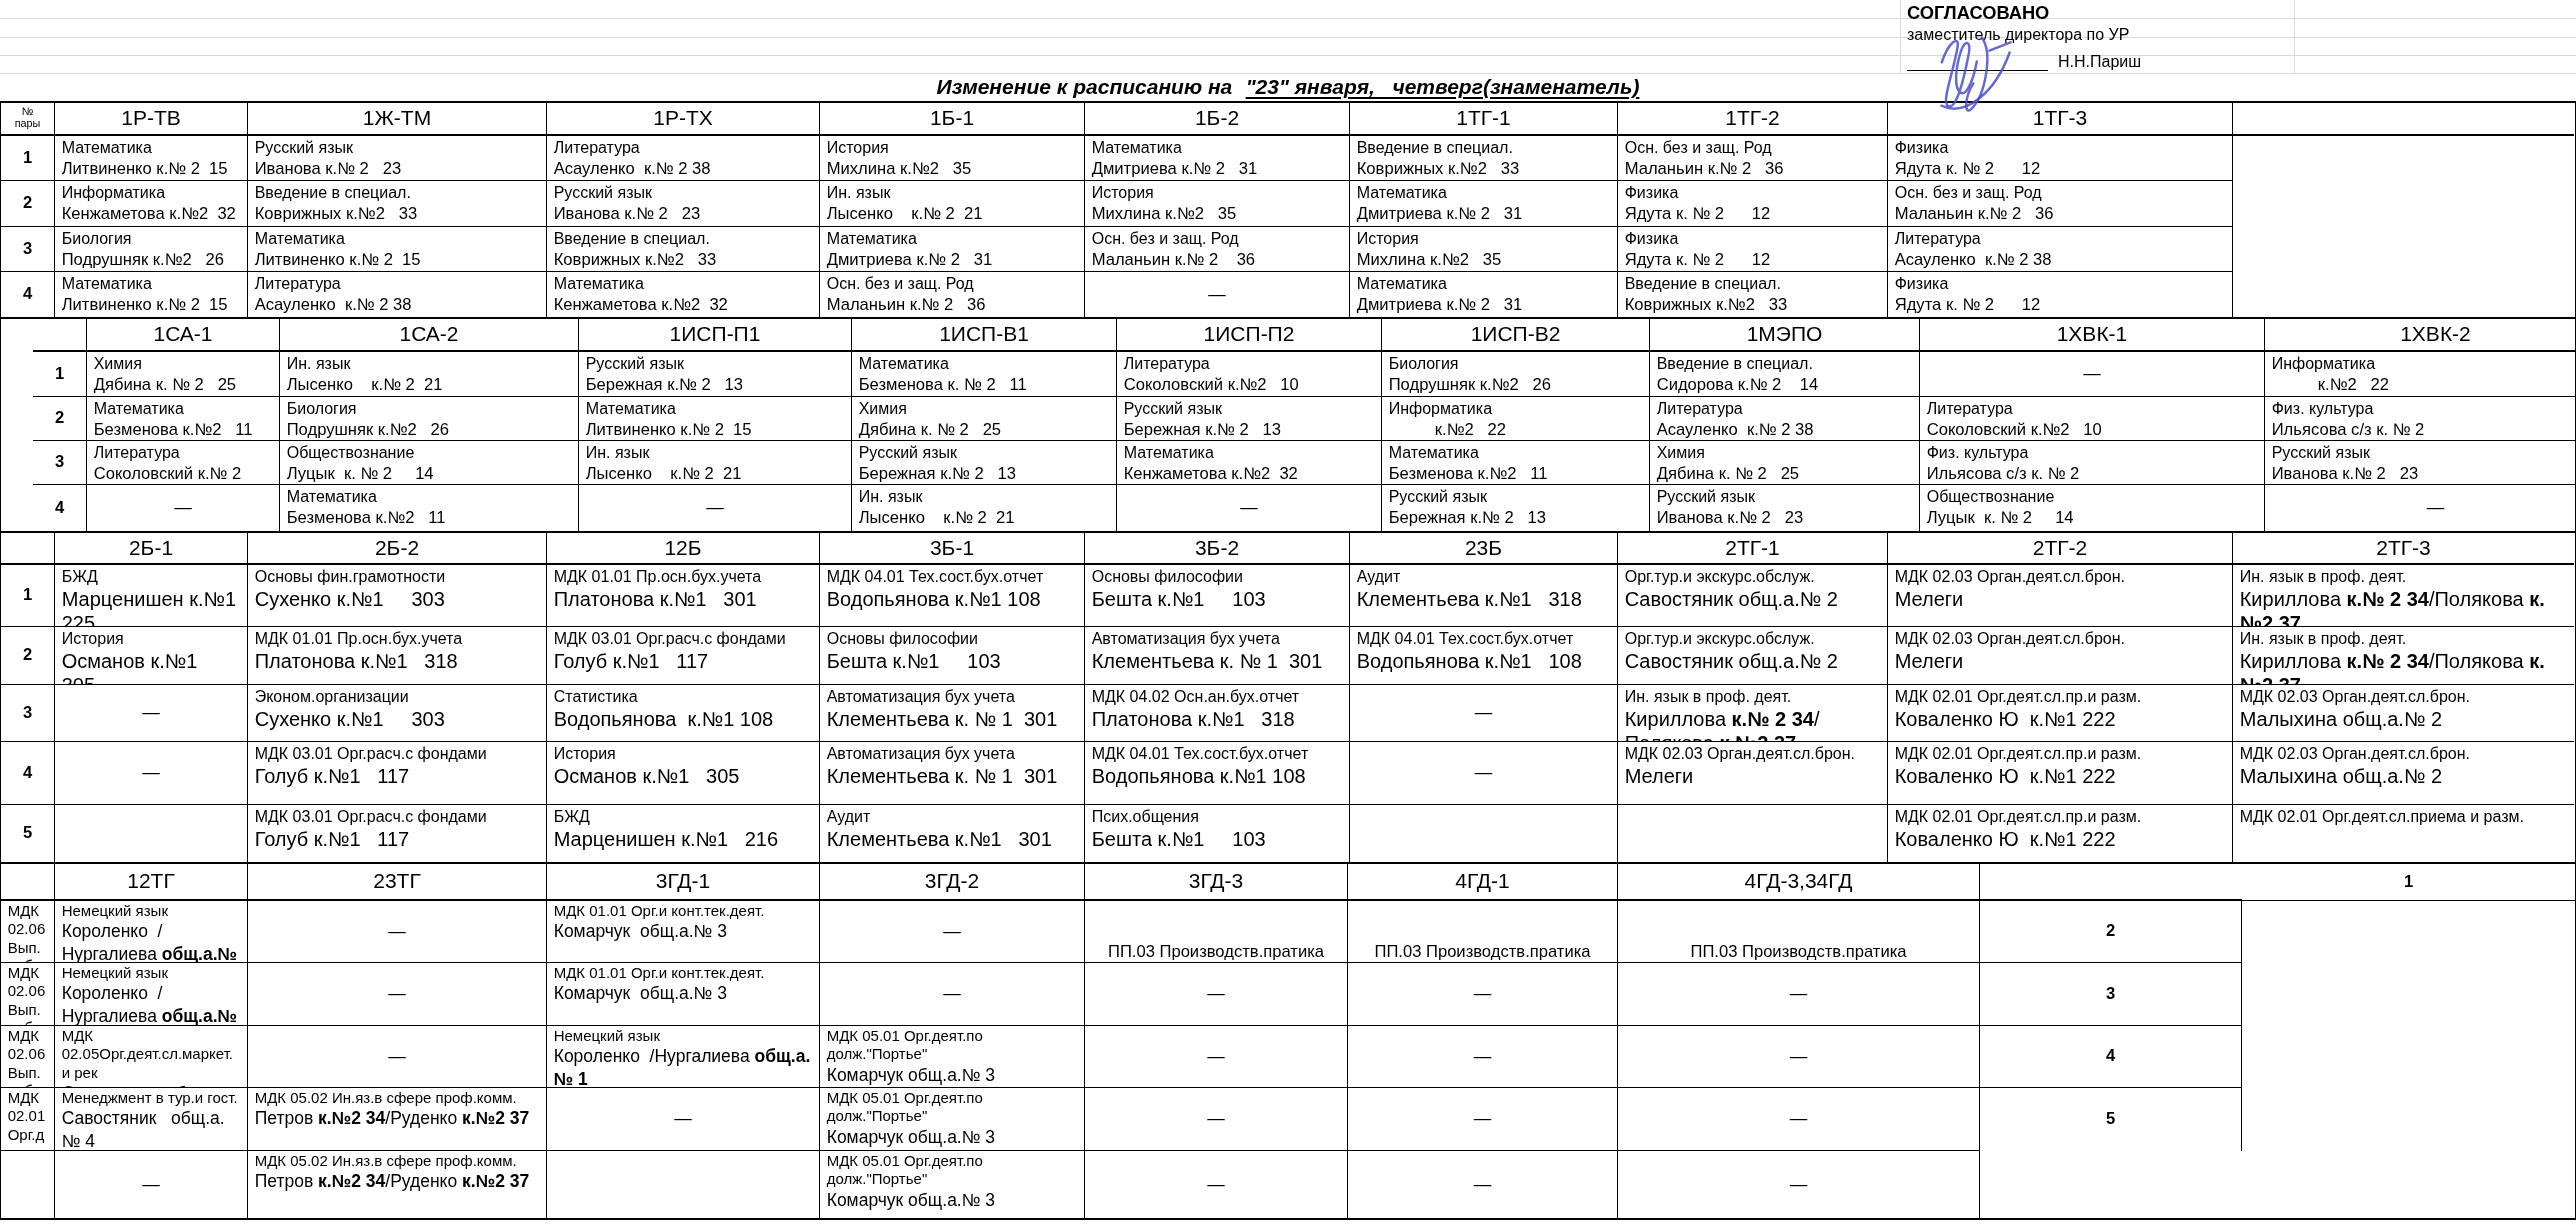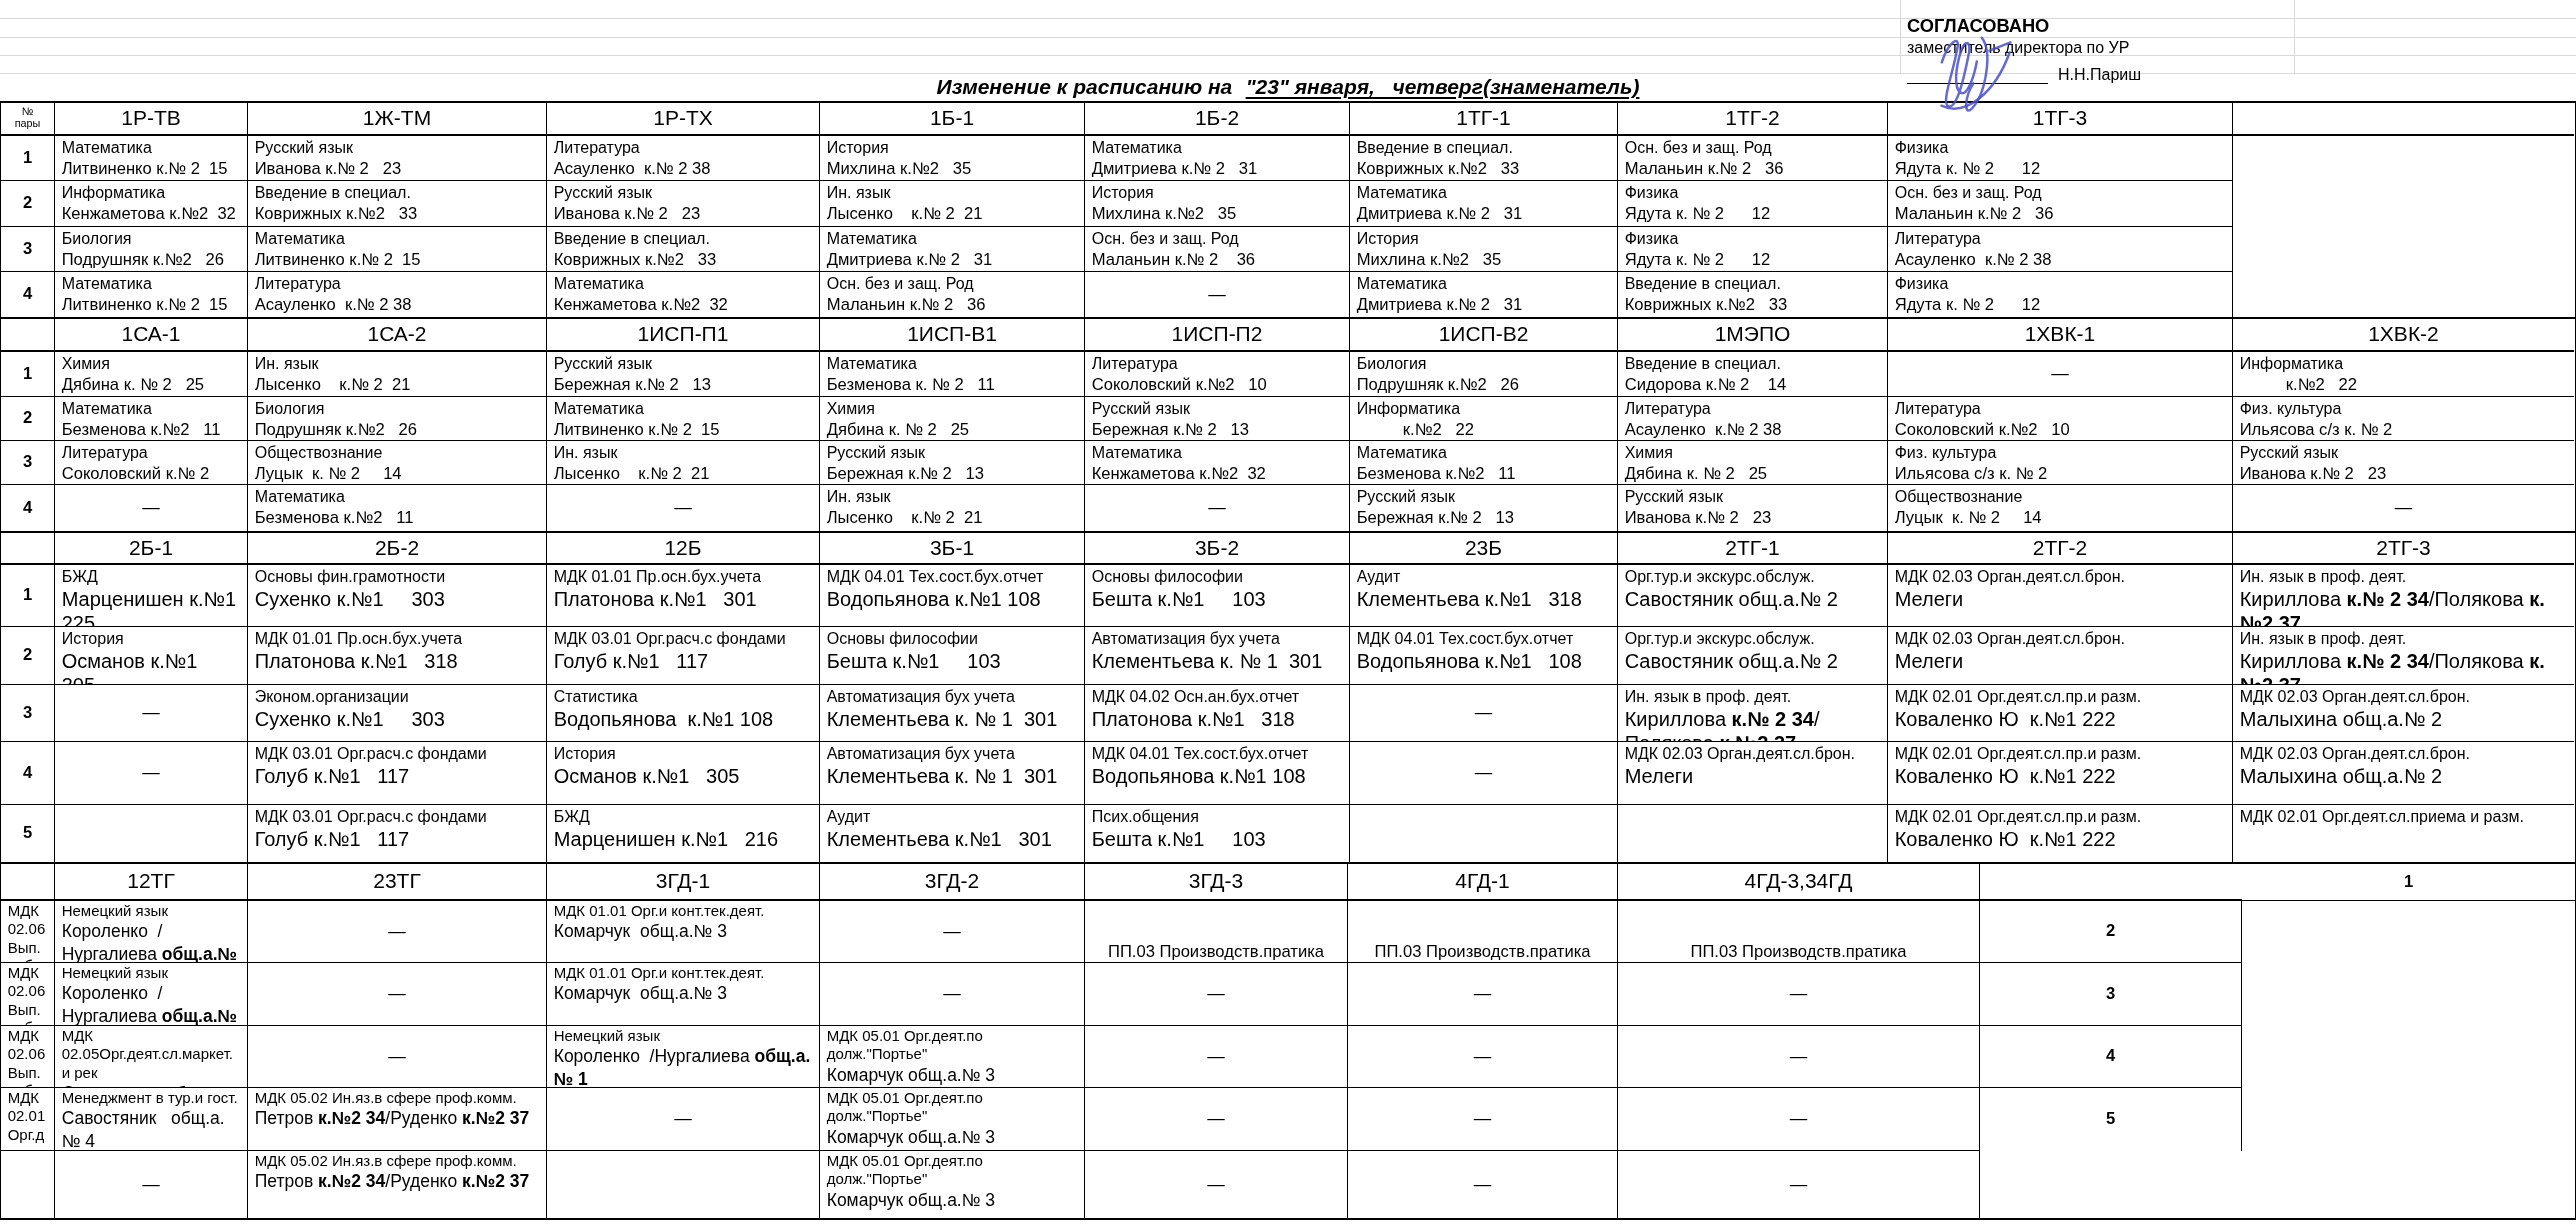--- a/index.html
+++ b/index.html
@@ -3,21 +3,21 @@
 <meta charset="utf-8">
 <style>
   *{box-sizing:border-box;margin:0;padding:0}
   html,body{background:#fff}
   body{width:2576px;height:1226px;position:relative;font-family:"Liberation Sans",sans-serif;color:#000;overflow:hidden}
 
   
   .topblock{position:relative;height:73px}
   .gl-h{position:absolute;left:0;width:2576px;height:0;border-top:0.8px solid #d9d9d9}
   .gl-v{position:absolute;top:0;height:73px;width:0;border-left:0.8px solid #d9d9d9}
-  .approval{position:absolute;left:1907px;top:16px;width:383px}
+  .approval{position:absolute;left:1907px;top:3px;width:383px}
   .approval .t1{font-weight:bold;font-size:18.3px;line-height:20px}
   .approval .t2{font-size:16px;line-height:18.3px;margin-top:3.3px}
   .approval .t3{font-size:16px;line-height:18.3px;margin-top:8.3px;display:flex;align-items:flex-end}
   .sigline{display:inline-block;width:141px;border-bottom:1.7px solid #000;height:13.3px;margin-right:10px}
   .sig{position:absolute;left:1914px;top:23px;width:125px;height:92px;z-index:5;transform:rotate(-4deg)}
   .sig path{fill:none;stroke-width:3;stroke-linecap:round;opacity:.85}
 
   
   .titlerow{height:27.5px;border-top:0.8px solid #d9d9d9;display:flex;align-items:center;justify-content:center;
             font-size:21px;font-weight:bold;font-style:italic;white-space:pre}
@@ -214,21 +214,21 @@
       </div>
       <div class="cell">
         <div class="subj">Введение в специал.</div>
         <div class="teach">Коврижных к.№2   33</div>
       </div>
       <div class="cell">
         <div class="subj">Физика</div>
         <div class="teach">Ядута к. № 2      12</div>
       </div>
     </div>
-    <div class="sec sec2" style="grid-template-columns: 54px 193px 299px 273px 265px 265px 268px 270px 345px 341px; grid-template-rows: 33px 45px 44px 44px 46px;">
+    <div class="sec sec2" style="grid-template-columns: 54px 193px 299px 273px 265px 265px 268px 270px 345px 341px; grid-template-rows: 33px 45px 44px 44px 46px; padding-left: 32px;">
       <div class="hcell corner"></div>
       <div class="hcell">1СА-1</div>
       <div class="hcell">1СА-2</div>
       <div class="hcell">1ИСП-П1</div>
       <div class="hcell">1ИСП-В1</div>
       <div class="hcell">1ИСП-П2</div>
       <div class="hcell">1ИСП-В2</div>
       <div class="hcell">1МЭПО</div>
       <div class="hcell">1ХВК-1</div>
       <div class="hcell lastcol">1ХВК-2</div>

